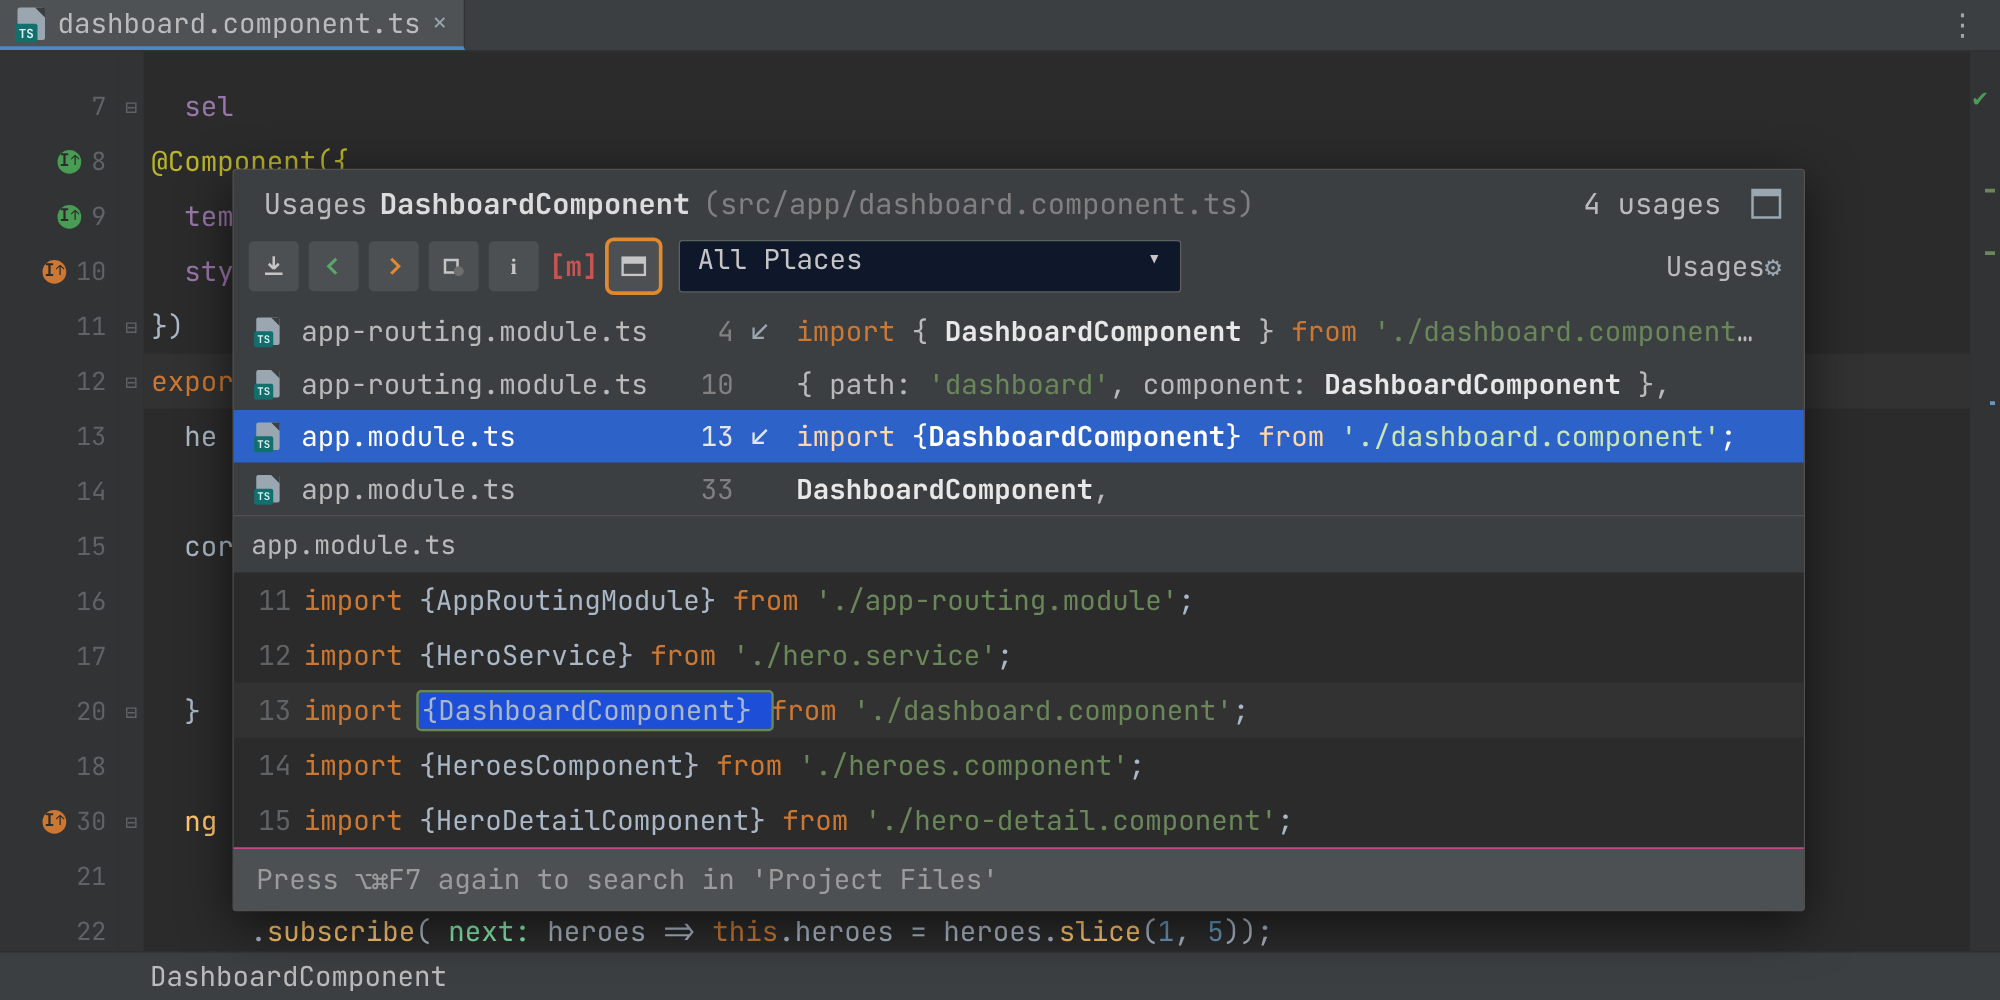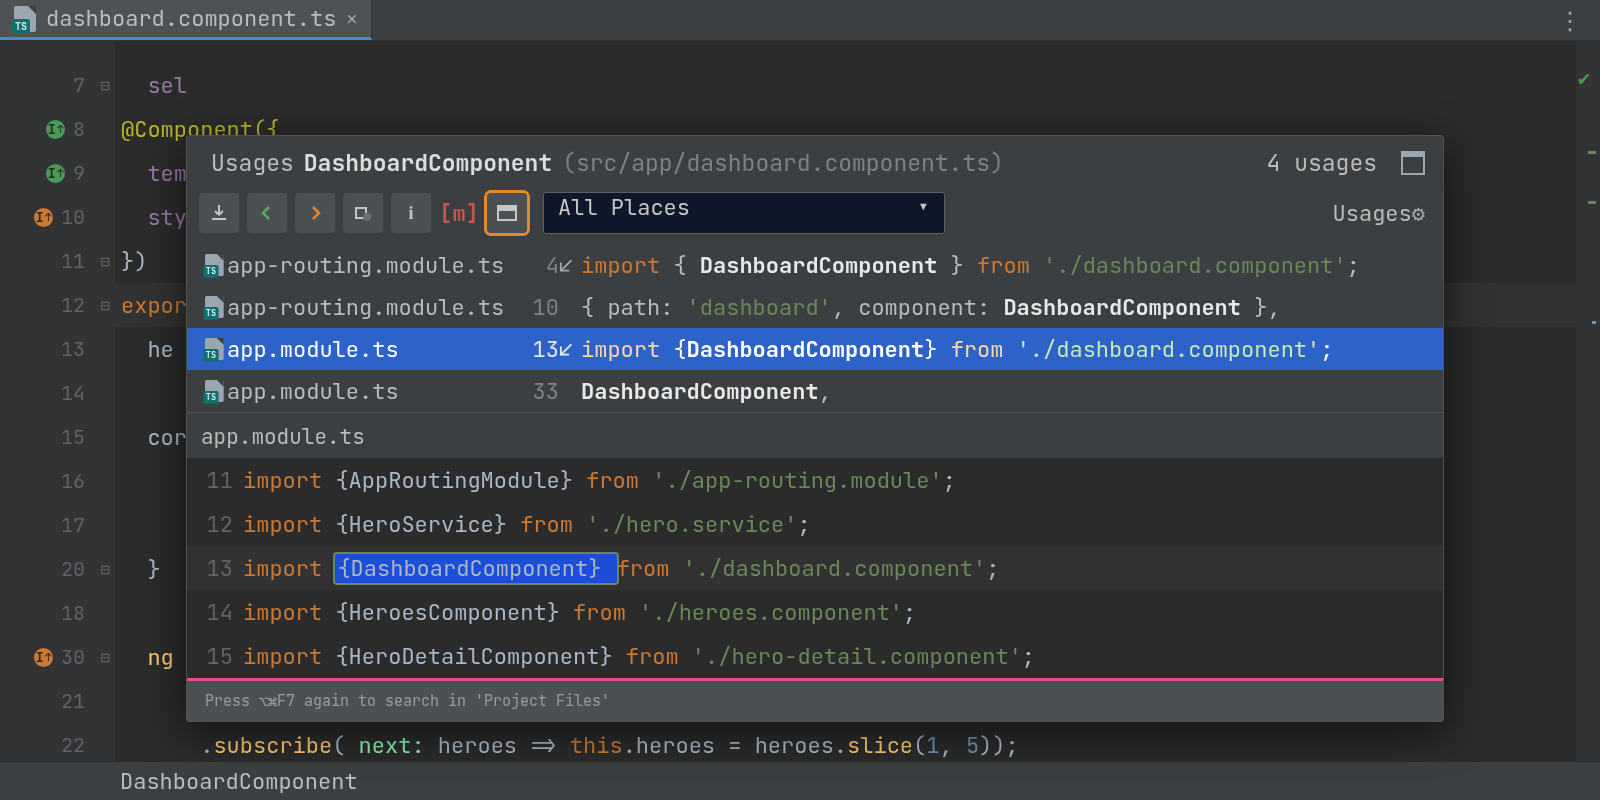--- a/index.html
+++ b/index.html
@@ -48,21 +48,21 @@
   .popup-head .win-icon{margin-left:14px;width:20px;height:16px;border:2px solid #9aa7b0;border-top-width:6px}
   .popup-toolbar{display:flex;align-items:center;padding:8px 18px 10px 12px;gap:8px}
   .tbtn{width:40px;height:40px;background:#4c5052;border-radius:4px;display:flex;align-items:center;justify-content:center;color:#c5c5c5;font-size:18px}
   .tbtn.highlight{outline:3px solid #e0892f;outline-offset:0}
   .tbtn svg{display:block}
   .brk-m{width:40px;height:40px;display:flex;align-items:center;justify-content:center}
   .scope-combo{margin-left:8px;height:40px;width:372px;border:1px solid #5e6060;border-radius:3px;display:flex;align-items:flex-start;padding:0 14px;color:#c5c5c5;justify-content:space-between;background:#0f172a}
   .usages-label{margin-left:auto;color:#bababa;display:flex;align-items:flex-start;}
   .gear{color:#9aa7b0}
 
-  .result{display:flex;align-items:center;height:42px;padding:0 29px 0 18px;gap:0}
+  .result{display:flex;align-items:center;height:42px;padding:0 29px 0 18px;gap:14px}
   .result.selected{background:#2d63c8;color:#fff}
   .result .ts-file-icon{transform:scale(.85);transform-origin:left center}
   .result .fname{min-width:300px;color:#bababa}
   .result.selected .fname{color:#fff}
   .result .lnum{width:32px;text-align:right;color:#808080}
   .result.selected .lnum{color:#e6e6e6}
   .result .imp-icon{width:22px;color:#9aa7b0}
   .result.selected .imp-icon{color:#dfe8f5}
   .result .snippet{flex:1;white-space:nowrap;overflow:hidden;text-overflow:ellipsis;color:#bababa}
   .result.selected .snippet{color:#fff}
@@ -74,21 +74,21 @@
   .result.selected .str{color:#c9e7b4}
 
   .preview-head{padding:10px 10px 8px 14px;color:#bababa;font-size:21px;display:flex;align-items:center;background:#3c3f41;border-top:1px solid #515151}
   .preview{background:#2b2b2b}
   .pv-line{display:flex;align-items:center;height:44px}
   .pv-gutter{width:46px;text-align:right;color:#606366;padding-right:10px}
   .pv-code{white-space:pre}
   .pv-line.cur{background:#323232}
   .pv-line.cur .boxed{outline:2px solid #6a8759;background:#1d4ed8;padding:0 2px;border-radius:2px}
 
-  .popup-hint{background:#4c5052;color:#9b9b9b;padding:10px 18px;font-size:15px;border-top:3px solid #ec4899}
+  .popup-hint{background:#4c5052;color:#9b9b9b;padding:10px 18px;font-size:22px;border-top:1px solid #ec4899}
 
   .status-bar{position:absolute;left:0;right:0;bottom:0;height:38px;background:#3c3f41;display:flex;align-items:center;padding-left:120px;color:#bbbbbb;border-top:1px solid #2d2d2d}
 </style>
 </head>
 <body>
 
 <div class="tab-bar">
   <div class="tab active">
     <span class="ts-file-icon"></span>
     <span>dashboard.component.ts</span>

